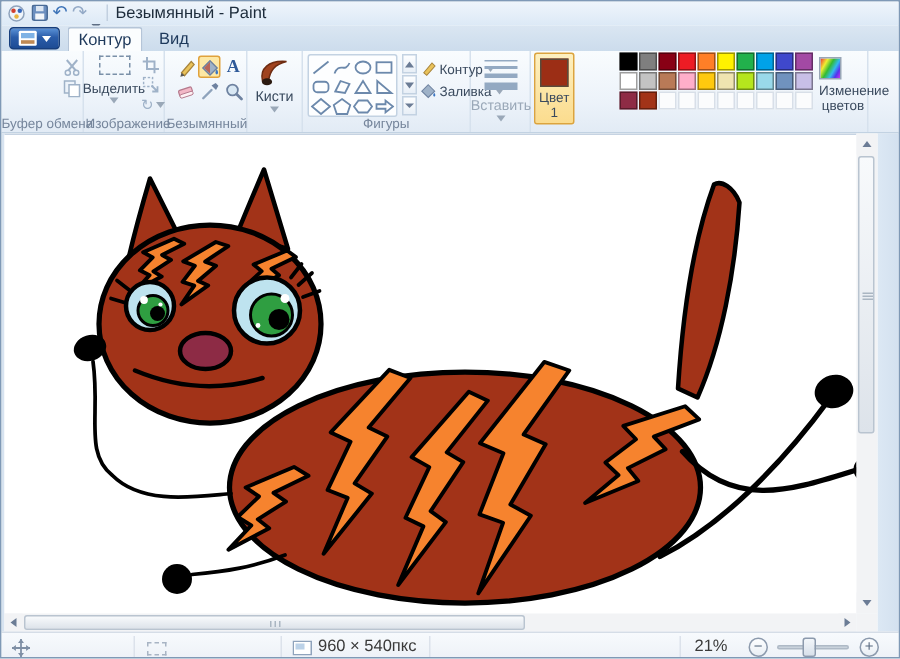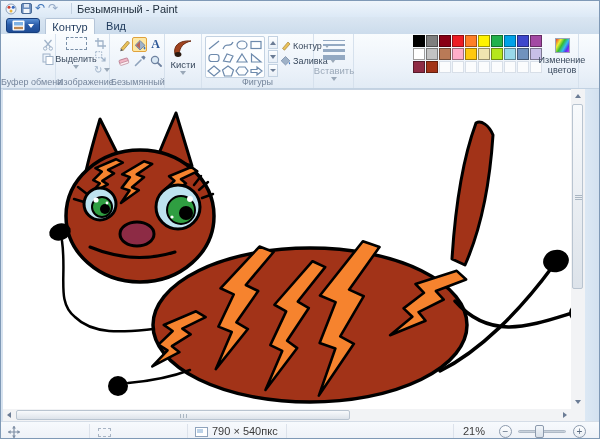--- a/index.html
+++ b/index.html
@@ -41,21 +41,21 @@
     display:grid;grid-template-columns:repeat(4,14px);grid-auto-rows:13px;padding:1px;column-gap:0}
   .scrollbtn{position:absolute;left:66px;width:10px;height:13px;background:linear-gradient(#FDFEFF,#E8EFF7);border:1px solid #C3D2E2;display:flex;align-items:center;justify-content:center}
   .minirow{position:absolute;display:flex;align-items:center;gap:2px;font-size:9px;color:#3A4A5E;white-space:nowrap}
   .swatchbtn{position:absolute;top:1px;width:27px;height:48px;display:flex;flex-direction:column;align-items:center;padding-top:3px;border:1px solid transparent;border-radius:2px}
   .swatchbtn.selected{background:linear-gradient(#FDF0C0,#FBDC8E);border-color:#DCA43E}
   .swatchbtn .sw{width:19px;height:19px;border:1px solid #5A4A3A}
   .swatchbtn .sl{font-size:9px;color:#3A4A5E;text-align:center;line-height:10px;margin-top:2px;width:24px}
   #color-palette{position:absolute;left:59px;top:1px;width:132px;display:grid;grid-template-columns:repeat(10,12px);grid-auto-rows:12px;gap:1px}
   .pswatch{width:12px;height:12px;border:1px solid rgba(0,0,0,.38)}
   .pswatch.empty{background:#FBFCFD;border-color:#D8DFE8}
-  #edit-colors{position:absolute;left:192px;top:1px;width:32px;height:48px;display:flex;flex-direction:column;align-items:center;padding-top:3px}
+  #edit-colors{position:absolute;left:192px;top:1px;width:32px;height:48px;display:flex;flex-direction:column;padding-top:3px}
   #edit-colors .rainbow{width:15px;height:15px;border:1px solid #98A5B6;background:linear-gradient(120deg,#E33 0%,#EE3 25%,#3B3 45%,#3BE 65%,#53E 82%,#C3E 100%)}
   #edit-colors .el{font-size:9px;color:#3A4A5E;text-align:center;line-height:10px;margin-top:2px}
   .bars{display:flex;flex-direction:column;gap:3px;align-items:center}
   .bars div{background:#93A9C2;width:22px}
 
   
   #canvas{left:2px;top:88px;width:568px;height:320px;background:#fff;border-top:1px solid #C6D3E2}
   #frame-right{left:584px;top:88px;width:16px;height:332px;background:linear-gradient(90deg,#DCE8F4,#D2E0EF)}
   #frame-left{left:0;top:88px;width:2px;height:332px;background:#D7E3F0}
 
@@ -319,20 +319,24 @@
             <div style="height:2px"></div>
             <div style="height:3px"></div>
             <div style="height:5px"></div>
         </span>
         <span class="btnlabel disabled" style="margin-top:4px">Вставить</span>
         <span class="dd gray"></span>
       </div>
     </div>
 
     <div class="group" style="left:353px;width:225px">
+      <div class="swatchbtn selected" style="left:2px">
+        <span class="sw" style="background:var(--c1)"></span>
+        <span class="sl">Цвет 1</span>
+      </div>
       <div id="color-palette">
           <span class="pswatch" style="background: rgb(0, 0, 0);"></span>
           <span class="pswatch" style="background: rgb(127, 127, 127);"></span>
           <span class="pswatch" style="background: rgb(136, 0, 21);"></span>
           <span class="pswatch" style="background: rgb(237, 28, 36);"></span>
           <span class="pswatch" style="background: rgb(255, 127, 39);"></span>
           <span class="pswatch" style="background: rgb(255, 242, 0);"></span>
           <span class="pswatch" style="background: rgb(34, 177, 76);"></span>
           <span class="pswatch" style="background: rgb(0, 162, 232);"></span>
           <span class="pswatch" style="background: rgb(63, 72, 204);"></span>
@@ -467,21 +471,21 @@
     </span>
     <span class="ssep" style="left:88px"></span>
     <span class="abs" style="left:97px;top:6px;width:13px;height:9px;border:1px dashed #A8B4C4"></span>
     <span class="ssep" style="left:186px"></span>
     <span class="abs" style="left:194px;top:5px">
       <svg class="iconsvg" width="13" height="10">
           <rect x="0.5" y="0.5" width="12" height="9" fill="#fff" stroke="#8FA3BC"></rect>
           <rect x="2" y="2" width="6" height="4" fill="#BCD2E8"></rect>
         </svg>
     </span>
-    <span class="abs" style="left:211px;top:3px">790 × 540пкс</span>
+    <span class="abs" style="left:211px;top:3px">960 × 540пкс</span>
     <span class="ssep" style="left:285px"></span>
     <span class="ssep" style="left:452px"></span>
     <span class="abs" style="left:462px;top:3px">21%</span>
     <span class="zoombtn" style="left:498px;top:3px">−</span>
     <span id="zoom-track" style="left:517px;top:8px"></span>
     <span id="zoom-thumb" style="left:534px;top:3px"></span>
     <span class="zoombtn" style="left:572px;top:3px">+</span>
   </div>
 </div>
 

